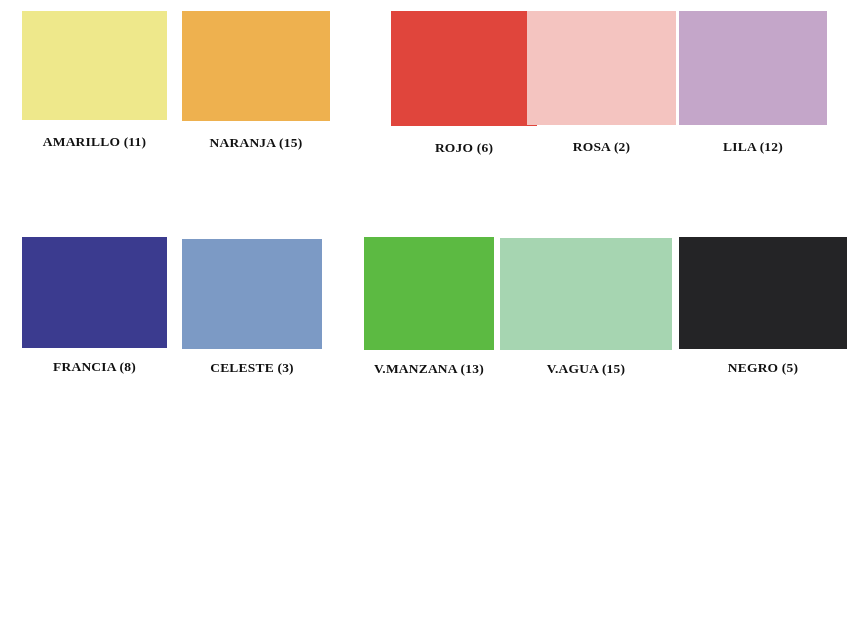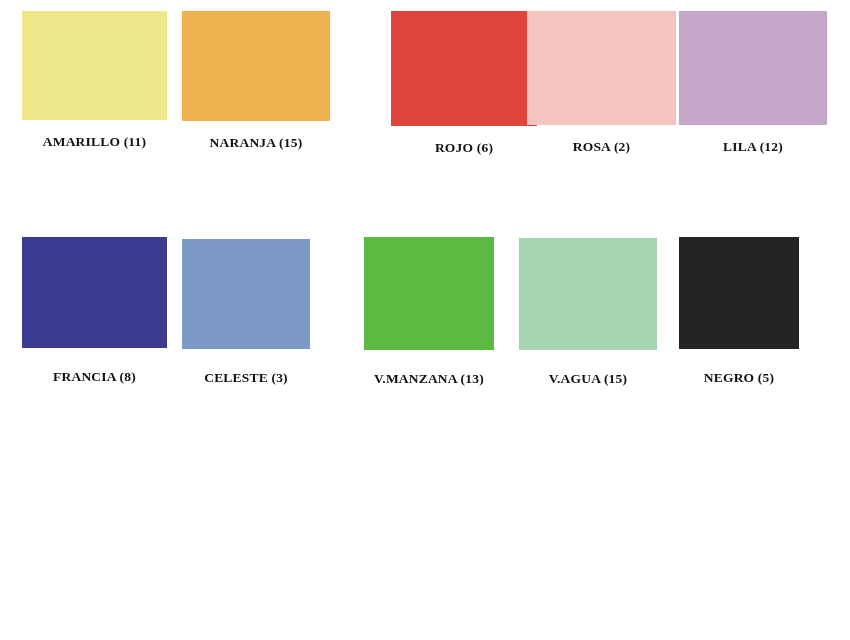--- a/index.html
+++ b/index.html
@@ -36,21 +36,21 @@
     width: 100%;
     text-align: center;
     font-family: Liberation Serif, serif;
     font-weight: bold;
     font-size: 13.5px;
     letter-spacing: 0.2px;
     color: #111111;
     white-space: nowrap;
   }
   .row-one .swatch-label { margin-top: 14px; }
-  .row-two .swatch-label { margin-top: 21px; }
+  .row-two .swatch-label { margin-top: 11px; }
   .empty-area {
     position: absolute;
     left: 0;
     top: 400px;
     width: 850px;
     height: 240px;
     background: #ffffff;
   }
 </style>
 </head>
@@ -74,30 +74,30 @@
       <div class="swatch-label">ROSA (2)</div>
     </div>
     <div class="swatch-cell row-one" style="left: 679px; top: 11px; width: 148px;">
       <div class="swatch-chip" title="LILA (16)" style="height: 114px; background-color: rgb(196, 166, 201);"></div>
       <div class="swatch-label">LILA (12)</div>
     </div>
     <div class="swatch-cell row-two" style="left: 22px; top: 237px; width: 145px;">
       <div class="swatch-chip" title="FRANCIA (8)" style="height: 111px; background-color: rgb(59, 59, 143);"></div>
       <div class="swatch-label">FRANCIA (8)</div>
     </div>
-    <div class="swatch-cell row-two" style="left: 182px; top: 239px; width: 128px;">
+    <div class="swatch-cell row-two" style="left: 182px; top: 239px; width: 140px;">
       <div class="swatch-chip" title="CELESTE (3)" style="height: 110px; background-color: rgb(124, 154, 197);"></div>
       <div class="swatch-label">CELESTE (3)</div>
     </div>
     <div class="swatch-cell row-two" style="left: 348px; top: 237px; width: 146px; padding-left: 16px;">
       <div class="swatch-chip" title="V.MANZANA (13)" style="height: 113px; background-color: rgb(92, 186, 66);"></div>
       <div class="swatch-label">V.MANZANA (13)</div>
     </div>
-    <div class="swatch-cell row-two" style="left: 519px; top: 238px; width: 138px;">
+    <div class="swatch-cell row-two" style="left: 500px; top: 238px; width: 172px;">
       <div class="swatch-chip" title="V.AGUA (15)" style="height: 112px; background-color: rgb(166, 213, 177);"></div>
       <div class="swatch-label">V.AGUA (15)</div>
     </div>
-    <div class="swatch-cell row-two" style="left: 679px; top: 237px; width: 120px;">
+    <div class="swatch-cell row-two" style="left: 679px; top: 237px; width: 168px;">
       <div class="swatch-chip" title="NEGRO (5)" style="height: 112px; background-color: rgb(36, 36, 38);"></div>
       <div class="swatch-label">NEGRO (5)</div>
     </div>
   </div>
 <div class="empty-area"></div>
 
 </body></html>

